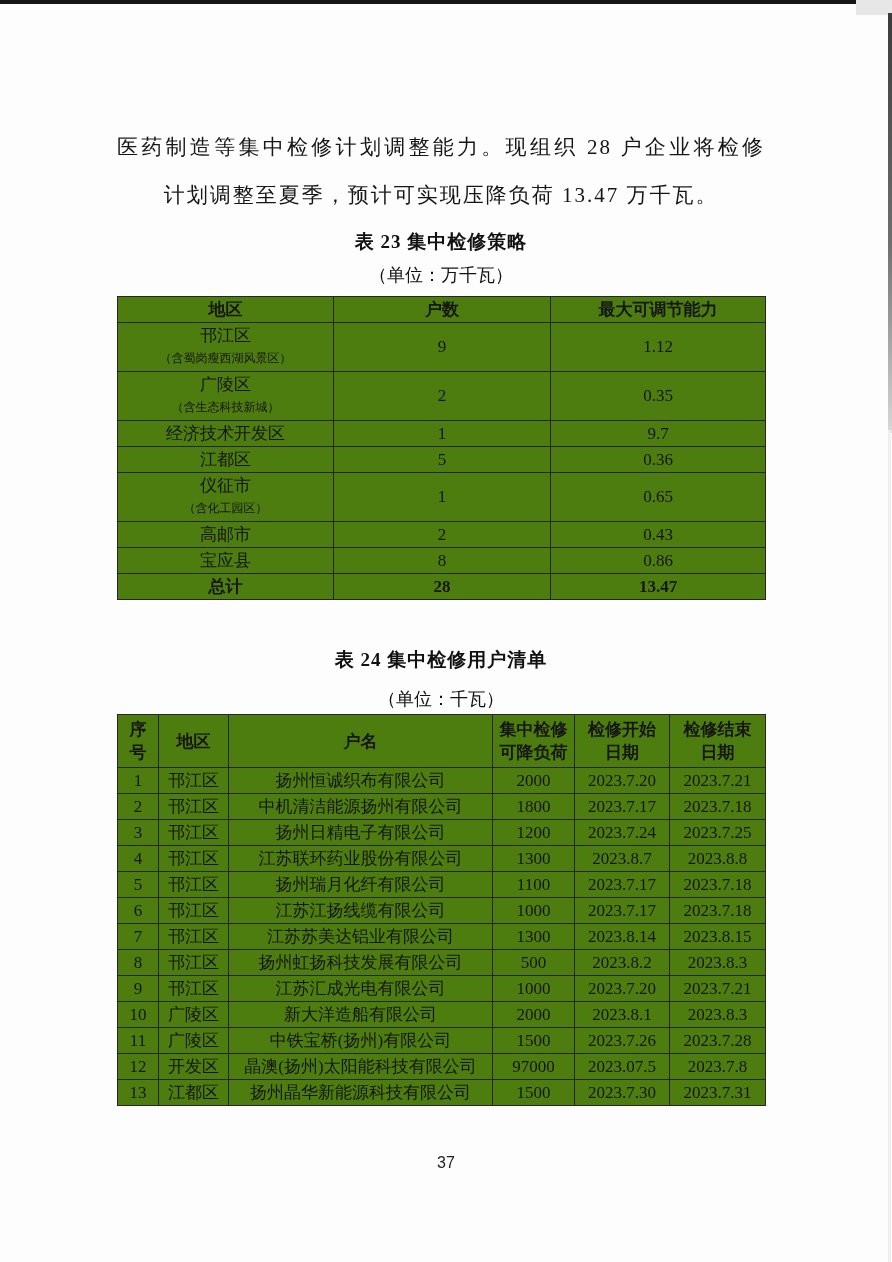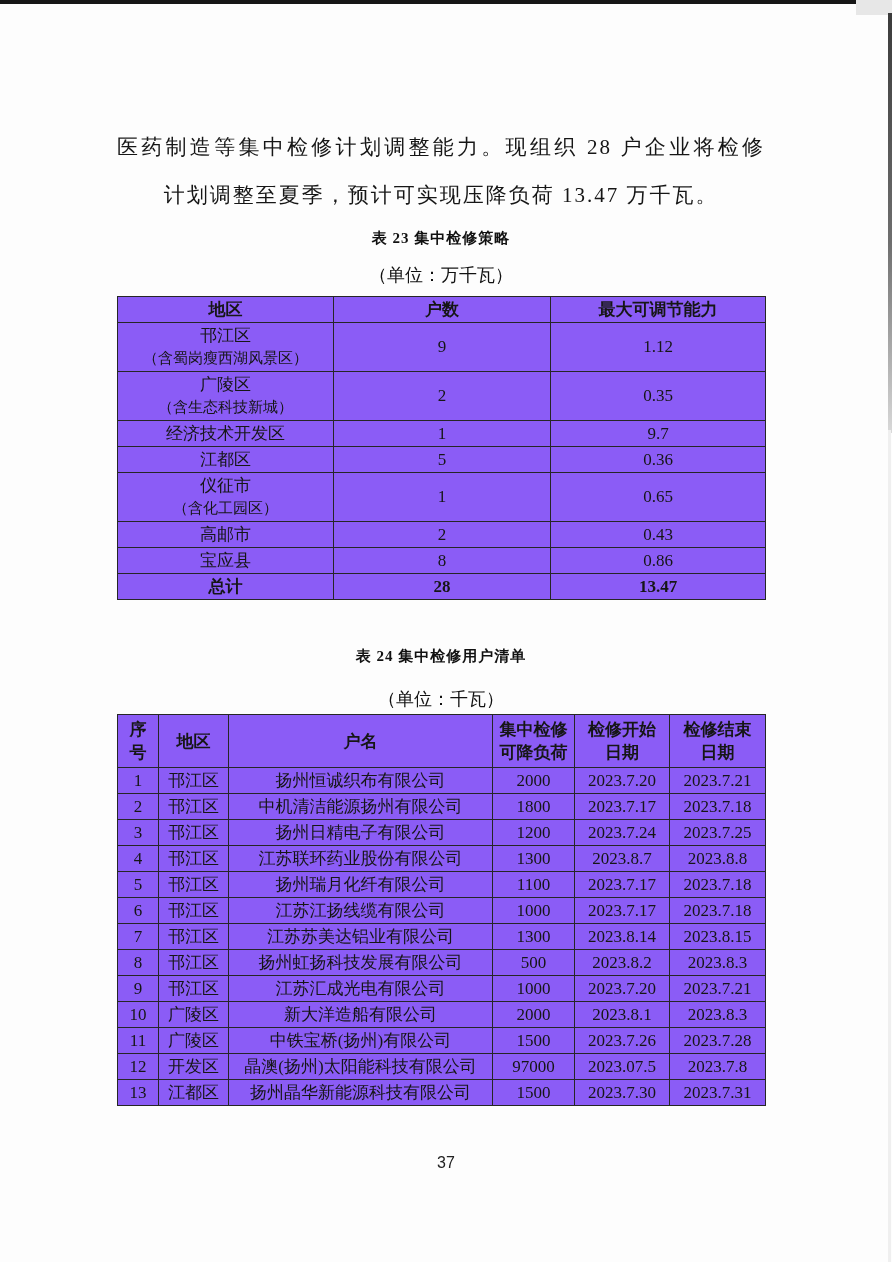--- a/index.html
+++ b/index.html
@@ -16,40 +16,40 @@
   .scan-right-faint { position:absolute; top:430px; right:1px; width:3px; height:832px; background:#efefef; }
 
   
   .para { position:absolute; left:117px; top:123px; width:648px;
           font-size:21px; line-height:48px; letter-spacing:2px; color:#161616; }
   .para .l0 { text-align:justify; text-align-last:justify; }
   .para .l1 { text-align:center; }
 
   
   .tbl-title { position:absolute; left:117px; width:648px; text-align:center;
-               font-weight:700; font-size:15px; letter-spacing:1px; color:#111; }
+               font-weight:700; font-size:19px; letter-spacing:1px; color:#111; }
   .title-23 { top:229px; }
   .title-24 { top:647px; }
   .tbl-unit { position:absolute; left:117px; width:648px; text-align:center;
               font-size:18px; color:#111; }
   .unit-23 { top:263px; }
   .unit-24 { top:687px; }
 
   
   table { border-collapse:collapse; table-layout:fixed; position:absolute; left:117px;
-          width:648px; background:#8b5cf6; }
+          width:648px; background:#4d7c0f; }
   .t23 { top:296px; }
   .t24 { top:714px; }
   th,td { border:1px solid #262626; text-align:center; vertical-align:middle;
           padding:1px 2px; font-size:17px; color:#161616; }
   th { font-weight:700; }
   .t23 thead tr { height:26px; }
   .t23 tbody tr { height:26px; }
   .t23 .cell-multi div { line-height:23px; }
-  .t23 .note { font-size:15px; }
+  .t23 .note { font-size:12px; }
   .t24 thead tr { height:53px; }
   .t24 thead th div { line-height:23px; }
   .t24 tbody tr { height:26px; }
   .bold-row td { font-weight:700;text-align:center; }
 
   .pageno { position:absolute; left:0; top:1154px; width:892px; text-align:center;
             font-family:"Liberation Sans","DejaVu Sans",sans-serif; font-size:16px; color:#222; }
 </style>
 </head>
 <body>

